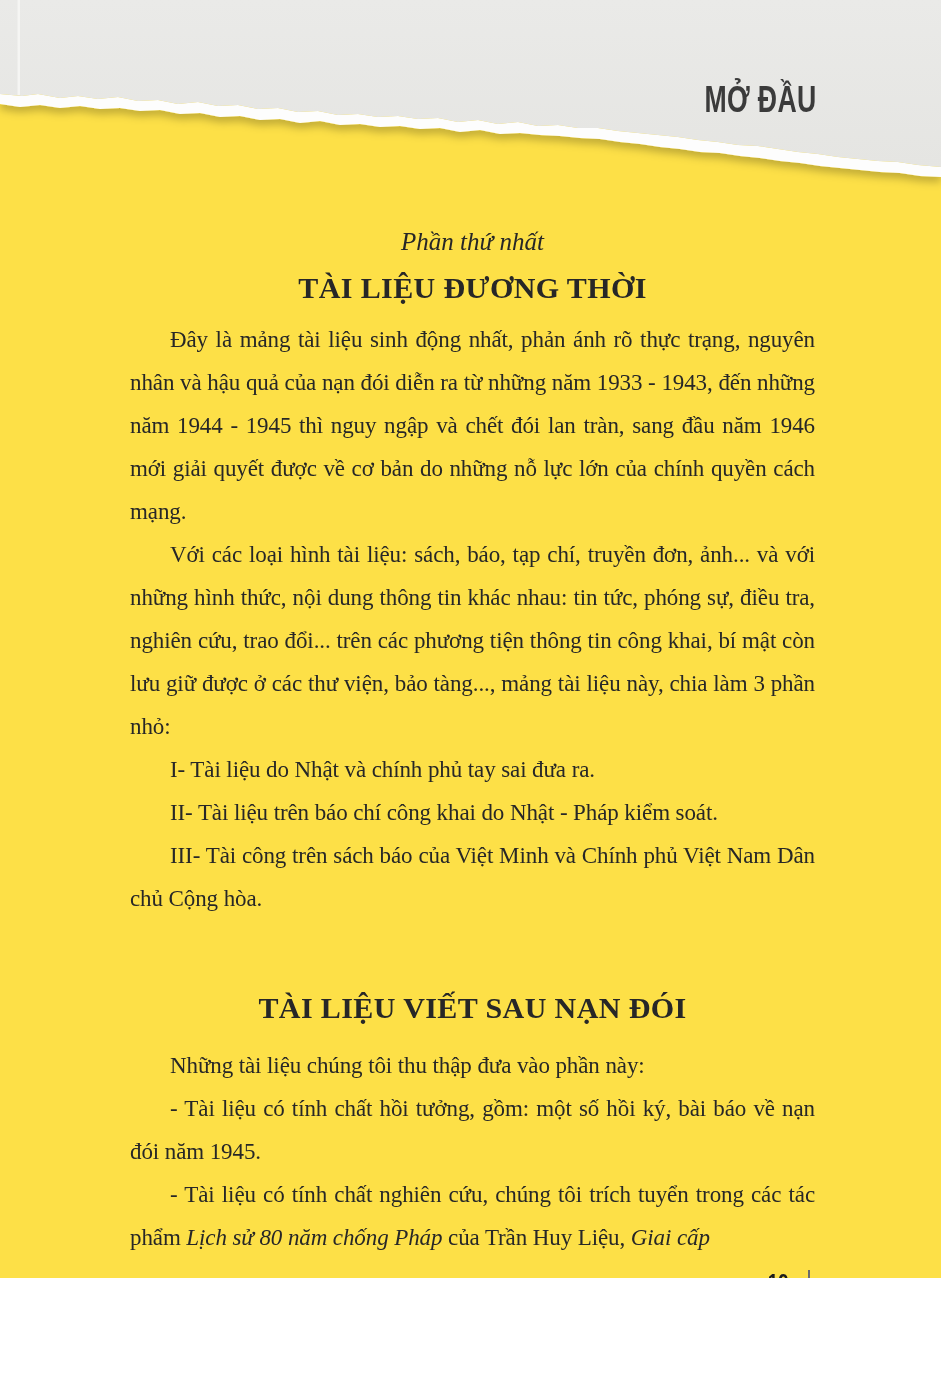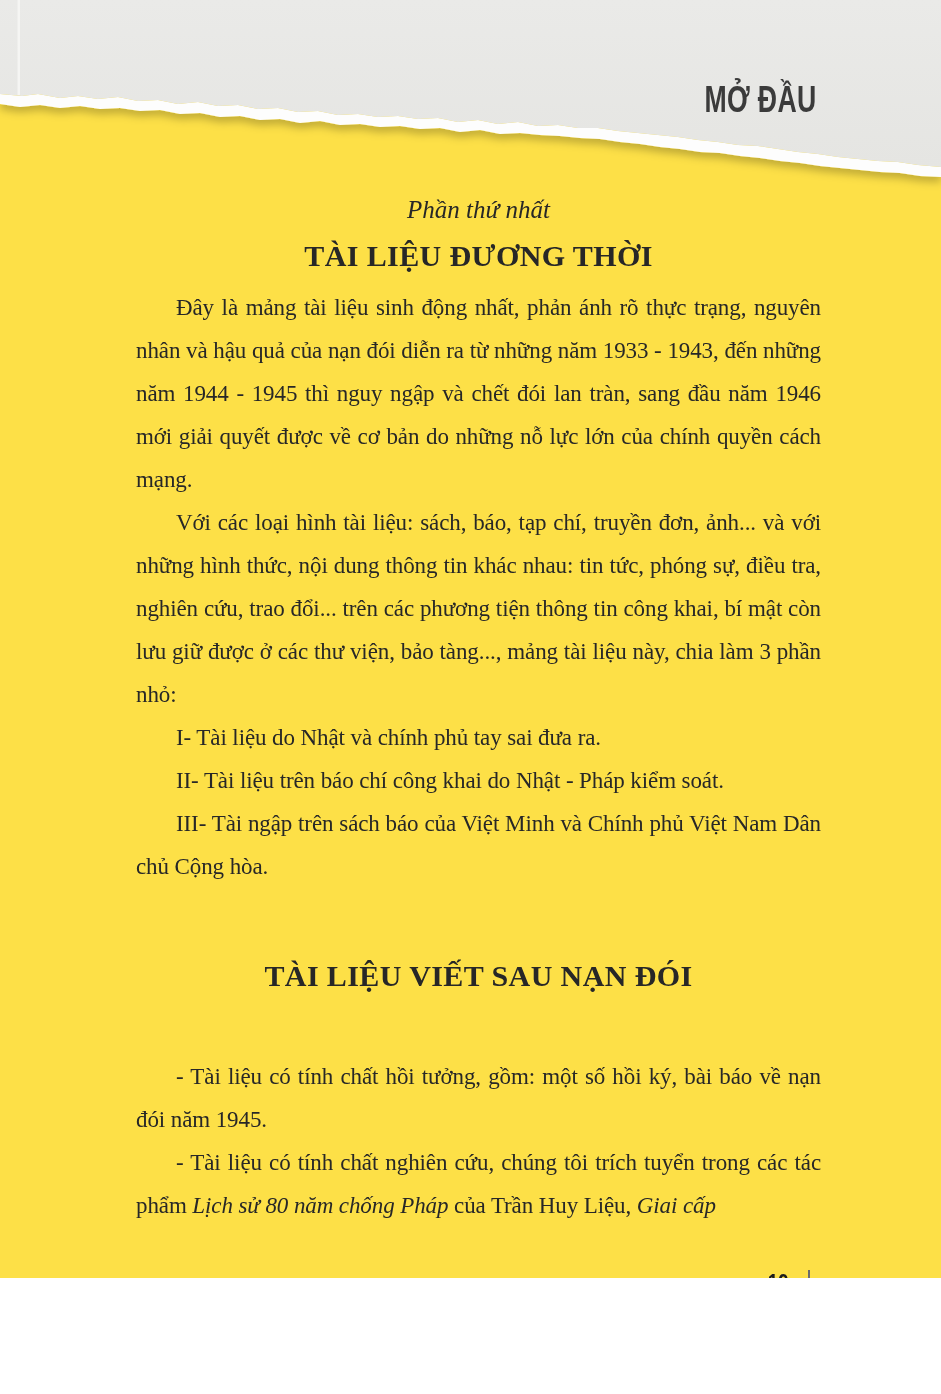--- a/index.html
+++ b/index.html
@@ -20,21 +20,21 @@
     font-weight:700;
     font-size:36px;
     line-height:1;
     letter-spacing:0.5px;
     color:#3b3b3b;
     transform:scaleX(0.74);
     transform-origin:100% 50%;
     white-space:nowrap;
   }
   
-  .blk{position:absolute;left:136px;width:685px;}
+  .blk{position:absolute;left:130px;width:685px;margin-top:32px;}
   .kicker{
     font-style:italic;
     font-size:25px;
     line-height:36px;
     text-align:center;
   }
   .sec-title{
     font-weight:700;
     font-size:30px;
     line-height:40px;
@@ -93,22 +93,23 @@
     </svg>
     <div class="chapter-label">MỞ ĐẦU</div>
   </div>
 
   <div class="blk kicker" style="top:192px">Phần thứ nhất</div>
   <div class="blk sec-title" style="top:236px">TÀI LIỆU ĐƯƠNG THỜI</div>
   <div class="blk para" style="top:286px">Đây là mảng tài liệu sinh động nhất, phản ánh rõ thực trạng, nguyên nhân và hậu quả của nạn đói diễn ra từ những năm 1933 - 1943, đến những năm 1944 - 1945 thì nguy ngập và chết đói lan tràn, sang đầu năm 1946 mới giải quyết được về cơ bản do những nỗ lực lớn của chính quyền cách mạng.</div>
   <div class="blk para" style="top:501px">Với các loại hình tài liệu: sách, báo, tạp chí, truyền đơn, ảnh... và với những hình thức, nội dung thông tin khác nhau: tin tức, phóng sự, điều tra, nghiên cứu, trao đổi... trên các phương tiện thông tin công khai, bí mật còn lưu giữ được ở các thư viện, bảo tàng..., mảng tài liệu này, chia làm 3 phần nhỏ:</div>
   <div class="blk para" style="top:716px">I- Tài liệu do Nhật và chính phủ tay sai đưa ra.</div>
   <div class="blk para" style="top:759px">II- Tài liệu trên báo chí công khai do Nhật - Pháp kiểm soát.</div>
-  <div class="blk para" style="top:802px">III- Tài ngập trên sách báo của Việt Minh và Chính phủ Việt Nam Dân chủ Cộng hòa.</div>
+  <div class="blk para" style="top:802px">III- Tài công trên sách báo của Việt Minh và Chính phủ Việt Nam Dân chủ Cộng hòa.</div>
 
   <div class="blk sec-title" style="top:956px">TÀI LIỆU VIẾT SAU NẠN ĐÓI</div>
+  <div class="blk para" style="top:1012px">Những tài liệu chúng tôi thu thập đưa vào phần này:</div>
   <div class="blk para" style="top:1055px">- Tài liệu có tính chất hồi tưởng, gồm: một số hồi ký, bài báo về nạn đói năm 1945.</div>
   <div class="blk para" style="top:1141px"><span>- Tài liệu có tính chất nghiên cứu, chúng tôi trích tuyển trong các tác phẩm </span><i>Lịch sử 80 năm chống Pháp</i><span> của Trần Huy Liệu, </span><i>Giai cấp</i></div>
 
   <div class="page-number">19</div>
   <div class="page-rule"></div>
 
 </div>
 
 </body></html>

